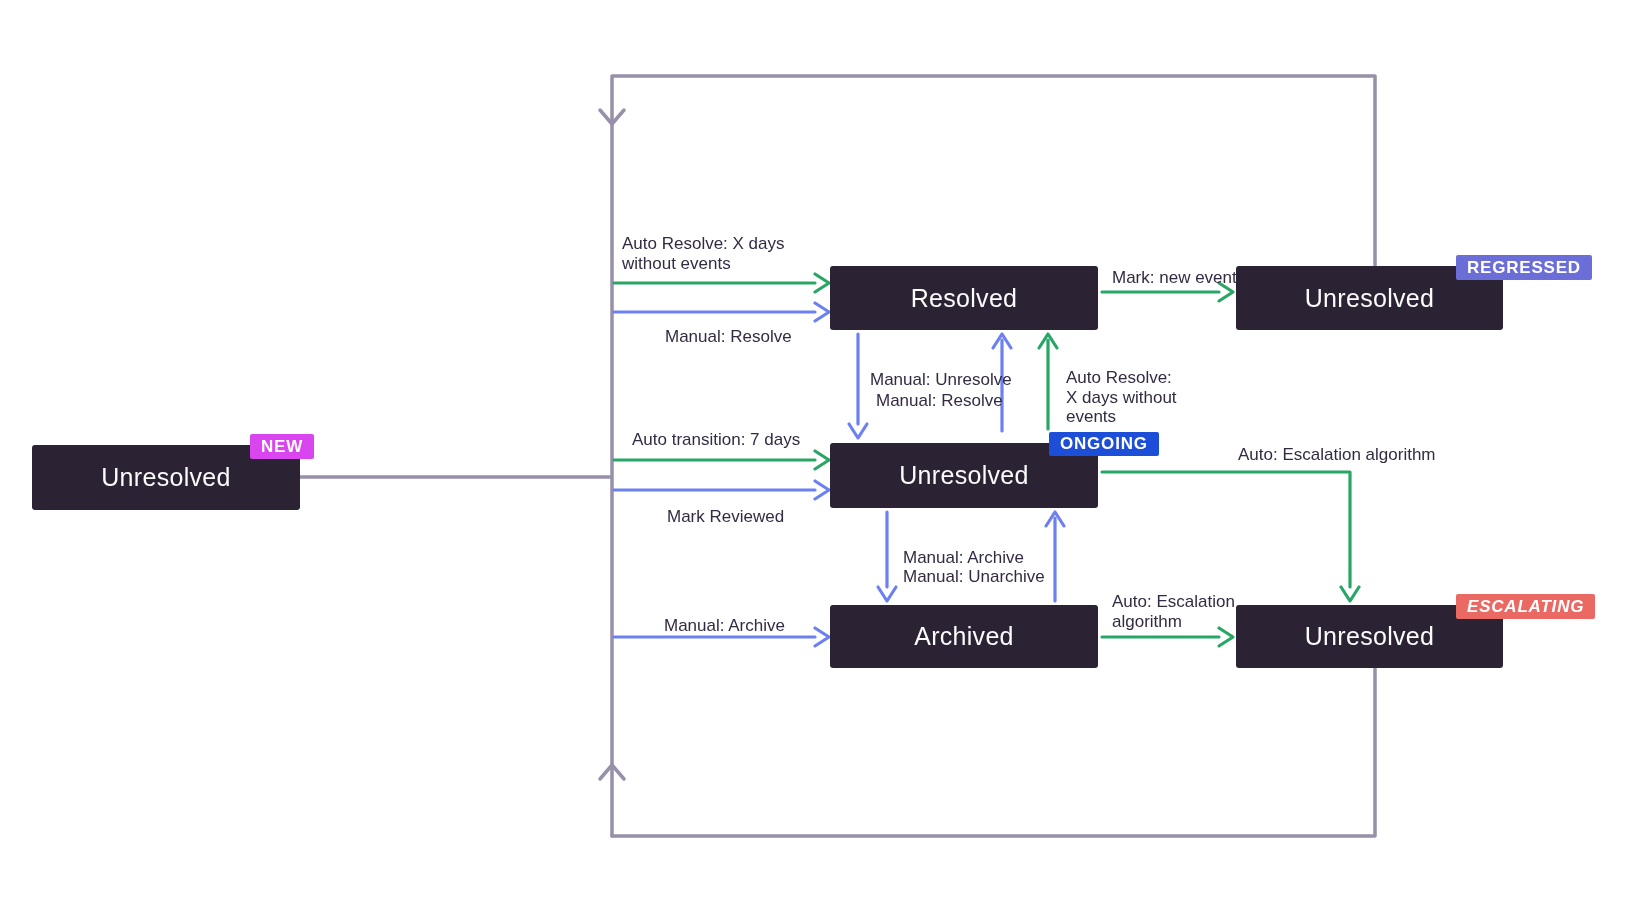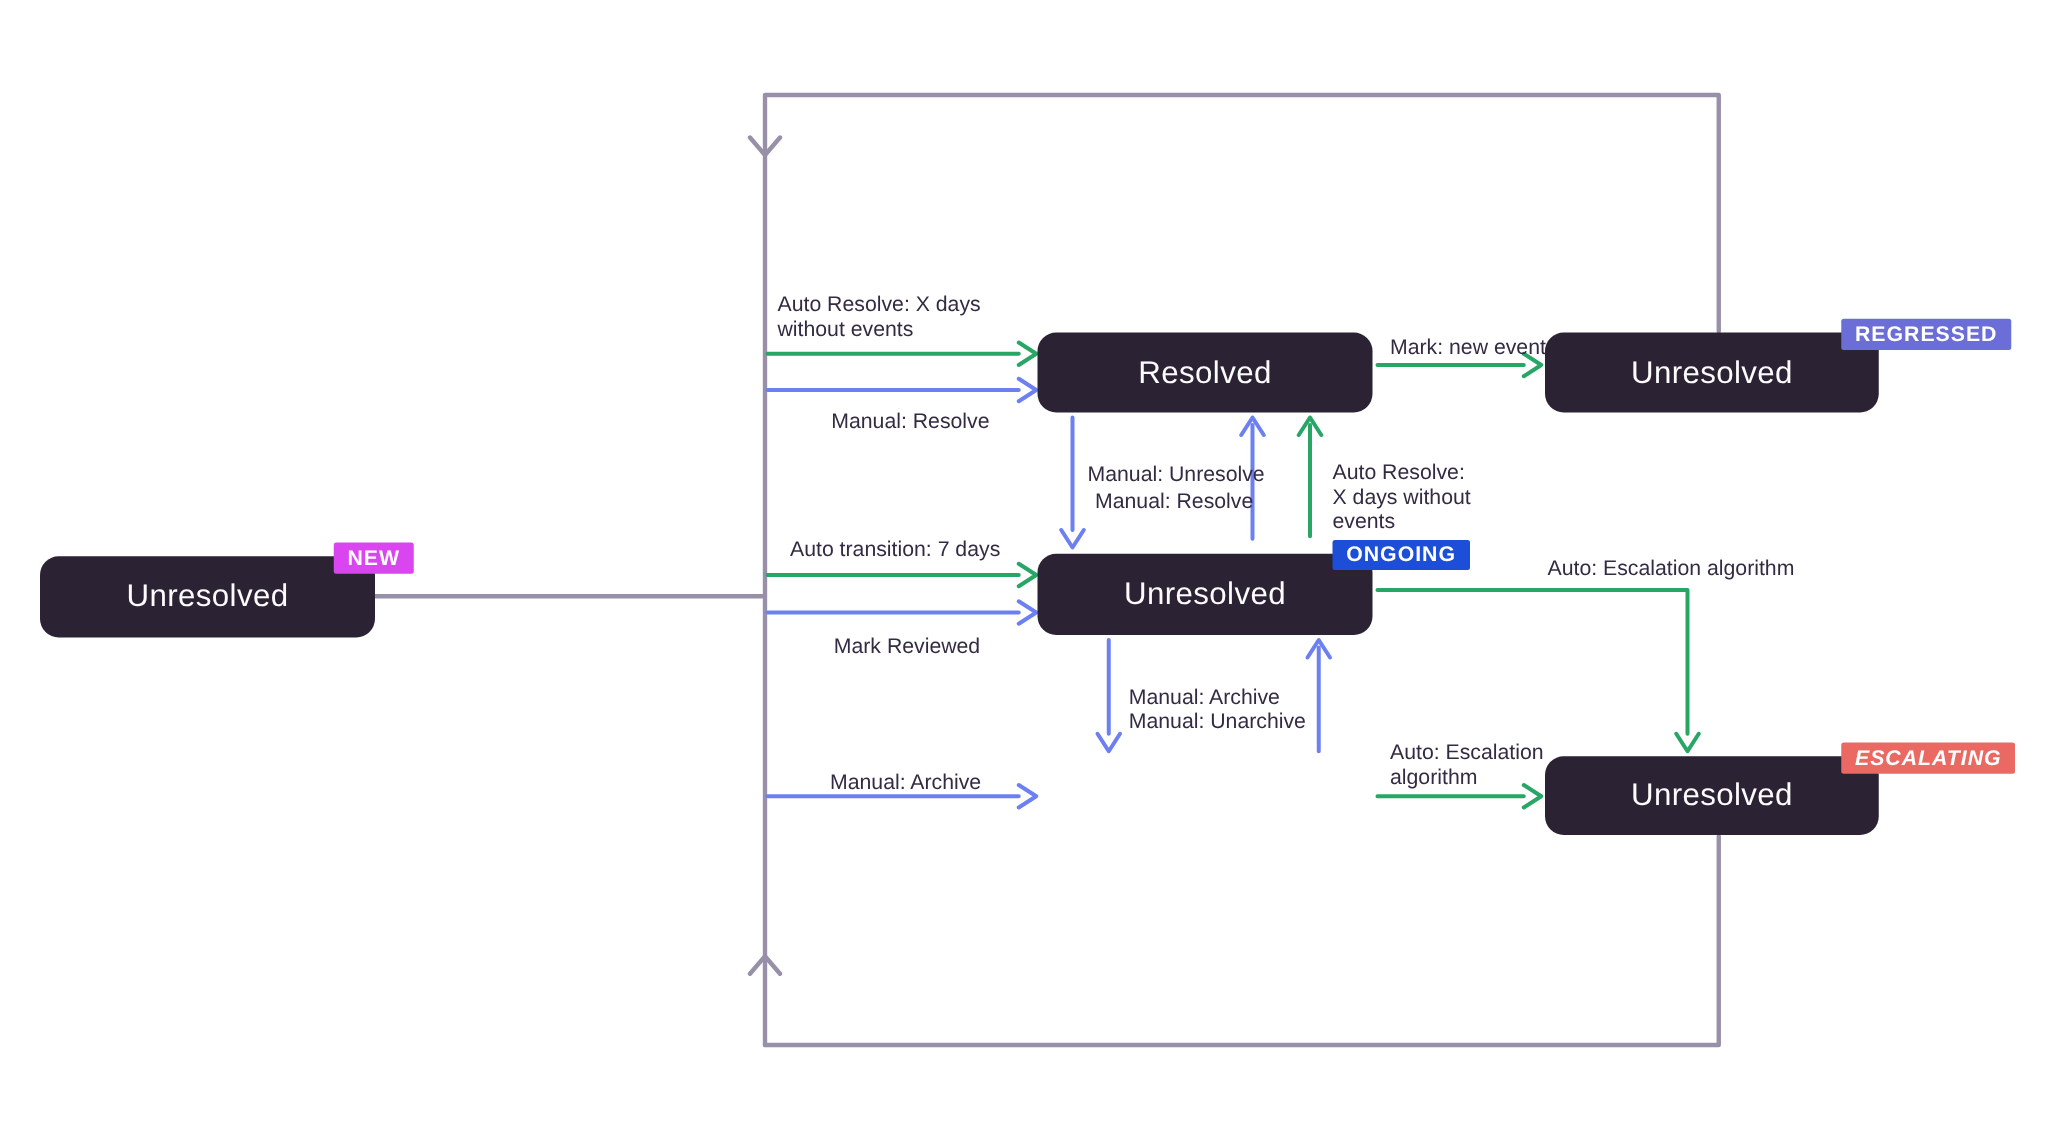--- a/index.html
+++ b/index.html
@@ -4,33 +4,33 @@
 <style>
   html,body{margin:0;padding:0;background:#ffffff;}
   body{font-family:"Liberation Sans","DejaVu Sans",sans-serif;}
   .canvas{position:relative;width:1636px;height:906px;background:#ffffff;overflow:hidden;}
   .edges-svg{position:absolute;left:0;top:0;z-index:1;}
   .node{
     position:absolute;z-index:2;
     background:#2B2233;color:#FCFBFD;
     display:flex;align-items:center;justify-content:center;
     font-size:25px;font-weight:500;letter-spacing:.3px;
-    border-radius:15px;
+    border-radius:3px;
   }
   .node-new{left:32px;top:445px;width:268px;height:65px;}
   .node-resolved{left:830px;top:266px;width:268px;height:64px;}
   .node-regressed{left:1236px;top:266px;width:267px;height:64px;}
   .node-ongoing{left:830px;top:443px;width:268px;height:65px;}
   .node-archived{left:830px;top:605px;width:268px;height:63px;}
   .node-escalating{left:1236px;top:605px;width:267px;height:63px;}
   .badge{
     position:absolute;z-index:3;color:#ffffff;
     font-size:17px;font-weight:600;letter-spacing:.8px;
     display:flex;align-items:center;justify-content:center;
-    padding:0 11px;height:25px;border-radius:2px;margin-left:17px;
+    padding:0 11px;height:25px;border-radius:2px;
   }
   .badge-new{left:250px;top:434px;background:#d946ef;}
   .badge-regressed{left:1456px;top:255px;background:#6C6ED7;}
   .badge-ongoing{left:1049px;top:432px;background:#1d4ed8;height:24px;}
   .badge-escalating{left:1456px;top:594px;background:#EA6A63;font-style:italic;}
   .edge-label{
     position:absolute;z-index:2;color:#342B43;
     font-size:17px;font-weight:500;line-height:19.5px;
   }
   .nowrap{white-space:nowrap;}
@@ -75,20 +75,23 @@
   </div>
   <div class="node node-resolved">
     <span>Resolved</span>
   </div>
   <div class="node node-regressed">
     <span>Unresolved</span>
   </div>
   <div class="node node-ongoing">
     <span>Unresolved</span>
   </div>
+  <div class="node node-archived">
+    <span>Archived</span>
+  </div>
   <div class="node node-escalating">
     <span>Unresolved</span>
   </div>
 
   <div class="badge badge-new">NEW</div>
   <div class="badge badge-regressed">REGRESSED</div>
   <div class="badge badge-ongoing">ONGOING</div>
   <div class="badge badge-escalating">ESCALATING</div>
 
   <div class="edge-label" style="left:622px;top:234px;width:212px;">Auto Resolve: X days without events</div>

